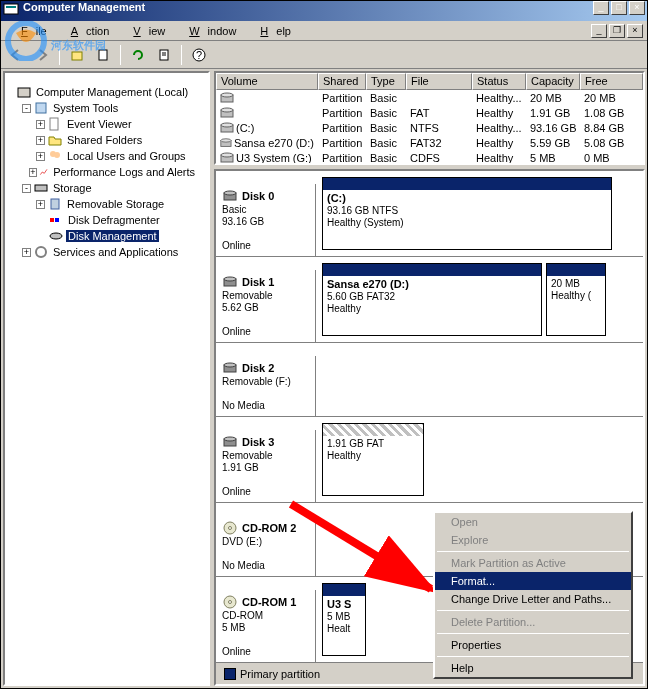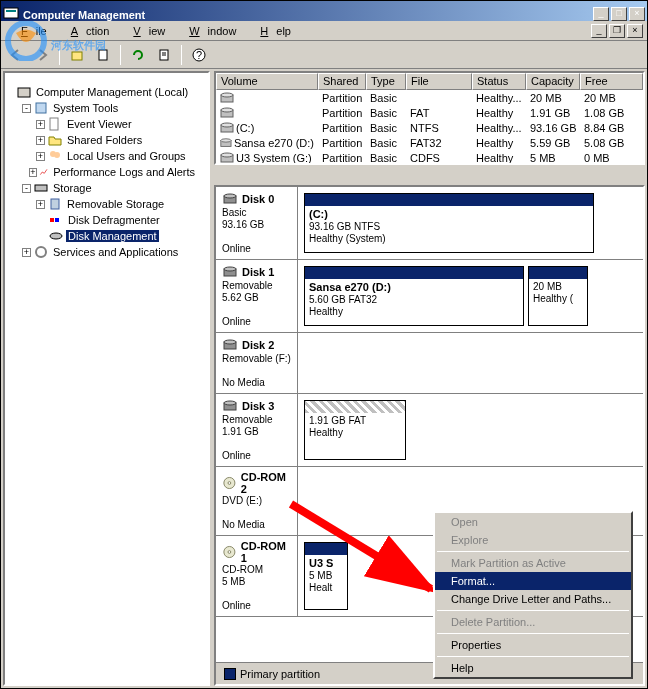--- a/index.html
+++ b/index.html
@@ -1,46 +1,46 @@
 <!DOCTYPE html>
 <html><head>
 <meta charset="utf-8">
 <style>
 * { box-sizing: border-box; margin: 0; padding: 0; font-family: Tahoma, sans-serif; font-size: 11px; }
 body { background: #d4d0c8; width: 648px; height: 689px; position: relative; overflow: hidden; border: 1px solid #000; }
-.titlebar { background: linear-gradient(to right, #0a246a, #a6caf0); height: 20px; display: flex; align-items: flex-end; padding: 0 2px; color: #fff; }
+.titlebar { background: linear-gradient(to right, #0a246a, #a6caf0); height: 20px; display: flex; align-items: flex-start; padding: 0 2px; color: #fff; }
 .titlebar .icon { width: 16px; height: 16px; margin-right: 4px; }
 .titlebar .title { flex: 1; font-weight: bold; }
 .winbtns { display: flex; gap: 2px; }
 .winbtn { width: 16px; height: 14px; background: #d4d0c8; border: 1px solid; border-color: #fff #404040 #404040 #fff; font-size: 9px; text-align: center; line-height: 11px; font-family: Marlett, Arial; }
 .menubar { height: 20px; background: #d4d0c8; display: flex; align-items: center; padding: 0 4px; border-bottom: 1px solid #808080; }
 .menubar span { padding: 2px 8px; }
 .menubar .u { text-decoration: underline; }
 .mdi-btns { margin-left: auto; display: flex; gap: 2px; }
 .toolbar { height: 28px; background: #d4d0c8; display: flex; align-items: center; padding: 2px 4px; gap: 4px; border-bottom: 1px solid #808080; }
 .tbtn { width: 22px; height: 22px; border: 1px solid transparent; display: flex; align-items: center; justify-content: center; }
 .tsep { width: 1px; height: 20px; background: #808080; border-right: 1px solid #fff; margin: 0 2px; }
 .content { display: flex; height: calc(100% - 68px); position: relative; }
 .leftpane { width: 207px; background: #fff; border: 2px solid; border-color: #808080 #fff #fff #808080; margin: 2px; overflow: hidden; }
 .tree { padding: 11px; }
 .treenode { white-space: nowrap; display: flex; align-items: center; height: 16px; }
 .treenode .box { width: 9px; height: 9px; border: 1px solid #808080; margin-right: 2px; text-align: center; line-height: 7px; font-size: 9px; background: #fff; cursor: pointer; }
 .treenode .sp { display: inline-block; }
 .treenode .ico { width: 16px; height: 16px; margin-right: 2px; }
 .treenode .lbl { padding: 0 2px; }
 .treenode.selected .lbl { background: #0a246a; color: #fff; }
-.rightpane { flex: 1; margin: 2px; display: flex; flex-direction: column; gap: 20px; }
+.rightpane { flex: 1; margin: 2px; display: flex; flex-direction: column; gap: 4px; }
 .listpane { height: 94px; background: #fff; border: 2px solid; border-color: #808080 #fff #fff #808080; overflow: hidden; }
 .lhead { display: flex; background: #d4d0c8; height: 17px; }
 .lhead div { border: 1px solid; border-color: #fff #808080 #808080 #fff; padding: 1px 4px; overflow: hidden; }
 .lrow { display: flex; height: 15px; align-items: center; }
 .lrow div { padding: 0 4px; overflow: hidden; white-space: nowrap; }
 .diskpane { flex: 1; background: #fff; border: 2px solid; border-color: #808080 #fff #fff #808080; overflow: hidden; position: relative; }
 .diskrow { display: flex; border-bottom: 1px solid #808080; }
-.diskinfo { width: 82px; padding: 4px 6px; border-right: 1px solid #808080; }
+.diskinfo { width: 100px; padding: 4px 6px; border-right: 1px solid #808080; margin-top: 13px; }
 .diskinfo .dh { display: flex; align-items: center; gap: 4px; font-weight: bold; }
 .diskinfo .dl { font-size: 10px; line-height: 12px; }
 .diskvols { flex: 1; padding: 6px; display: flex; gap: 4px; }
 .volbox { border: 1px solid #000; display: flex; flex-direction: column; }
 .volhdr { height: 12px; background: #0a246a; }
 .volhdr.hatch { background: repeating-linear-gradient(45deg, #c0c0c0 0 3px, #fff 3px 6px); }
 .volbody { padding: 2px 4px; font-size: 10px; line-height: 12px; }
 .legend { height: 22px; border-top: 1px solid #808080; display: flex; align-items: center; padding: 0 8px; gap: 4px; position: absolute; bottom: 0; width: 100%; background: #d4d0c8; }
 .legend .sw { width: 12px; height: 12px; background: #0a246a; border: 1px solid #000; }
 .ctxmenu { position: absolute; background: #d4d0c8; border: 2px solid; border-color: #fff #404040 #404040 #fff; width: 200px; z-index: 100; }

